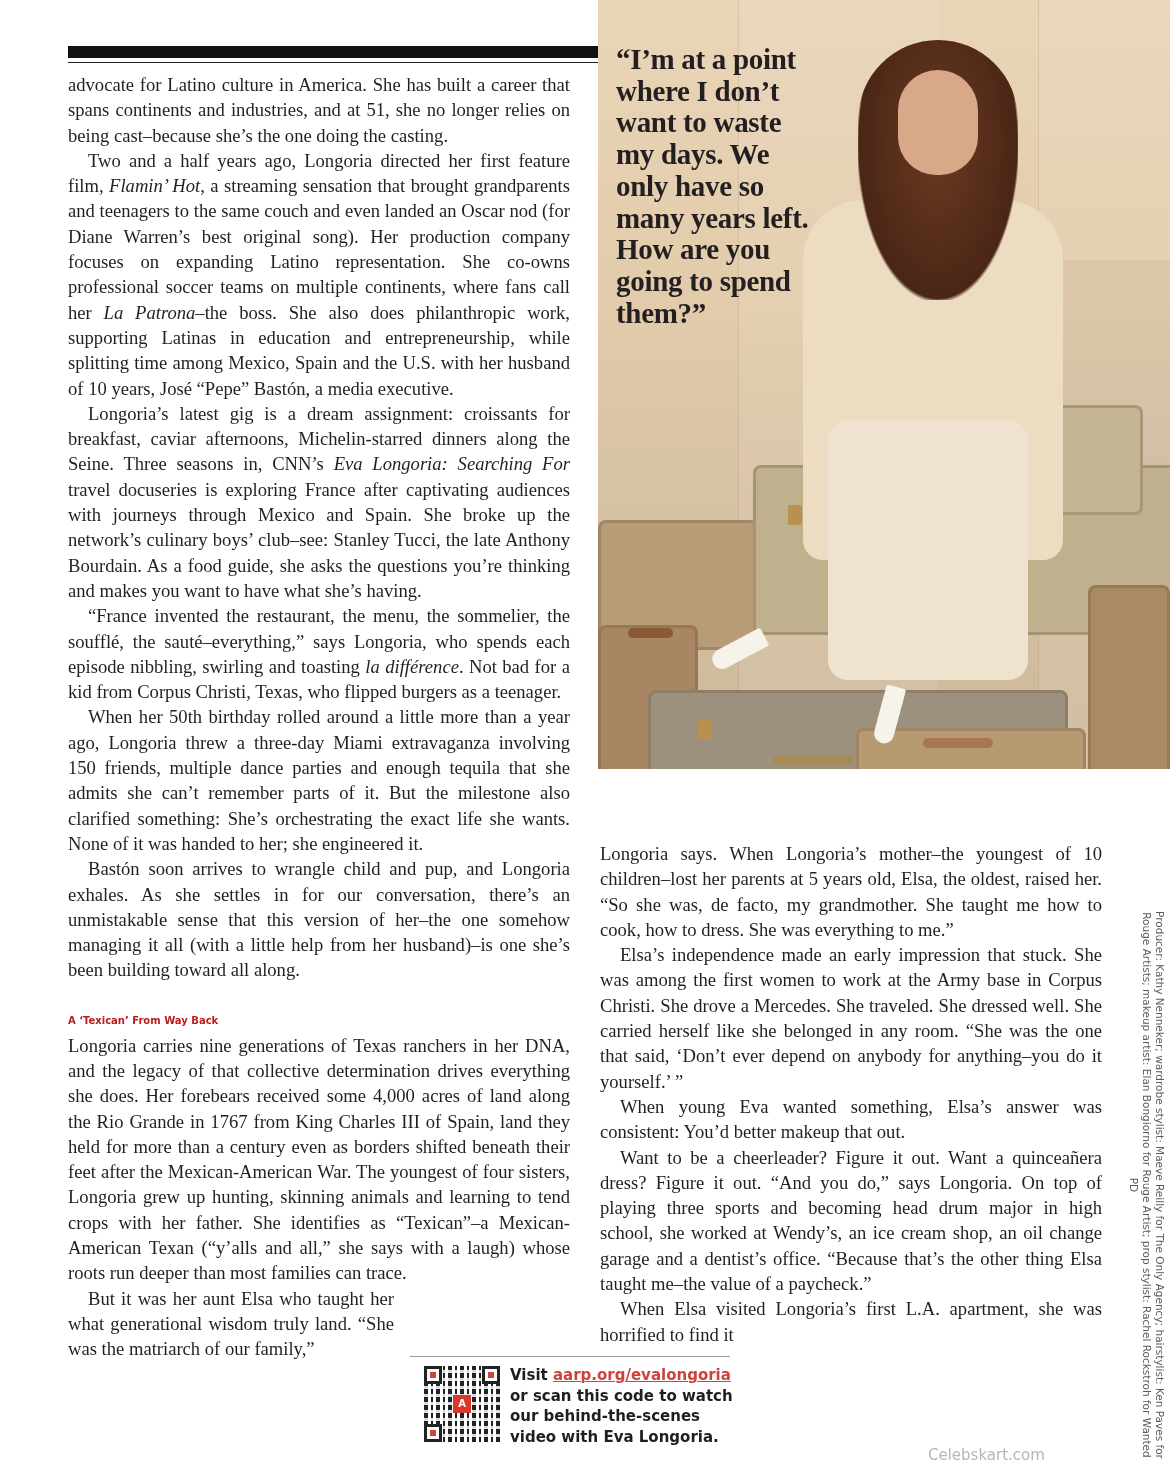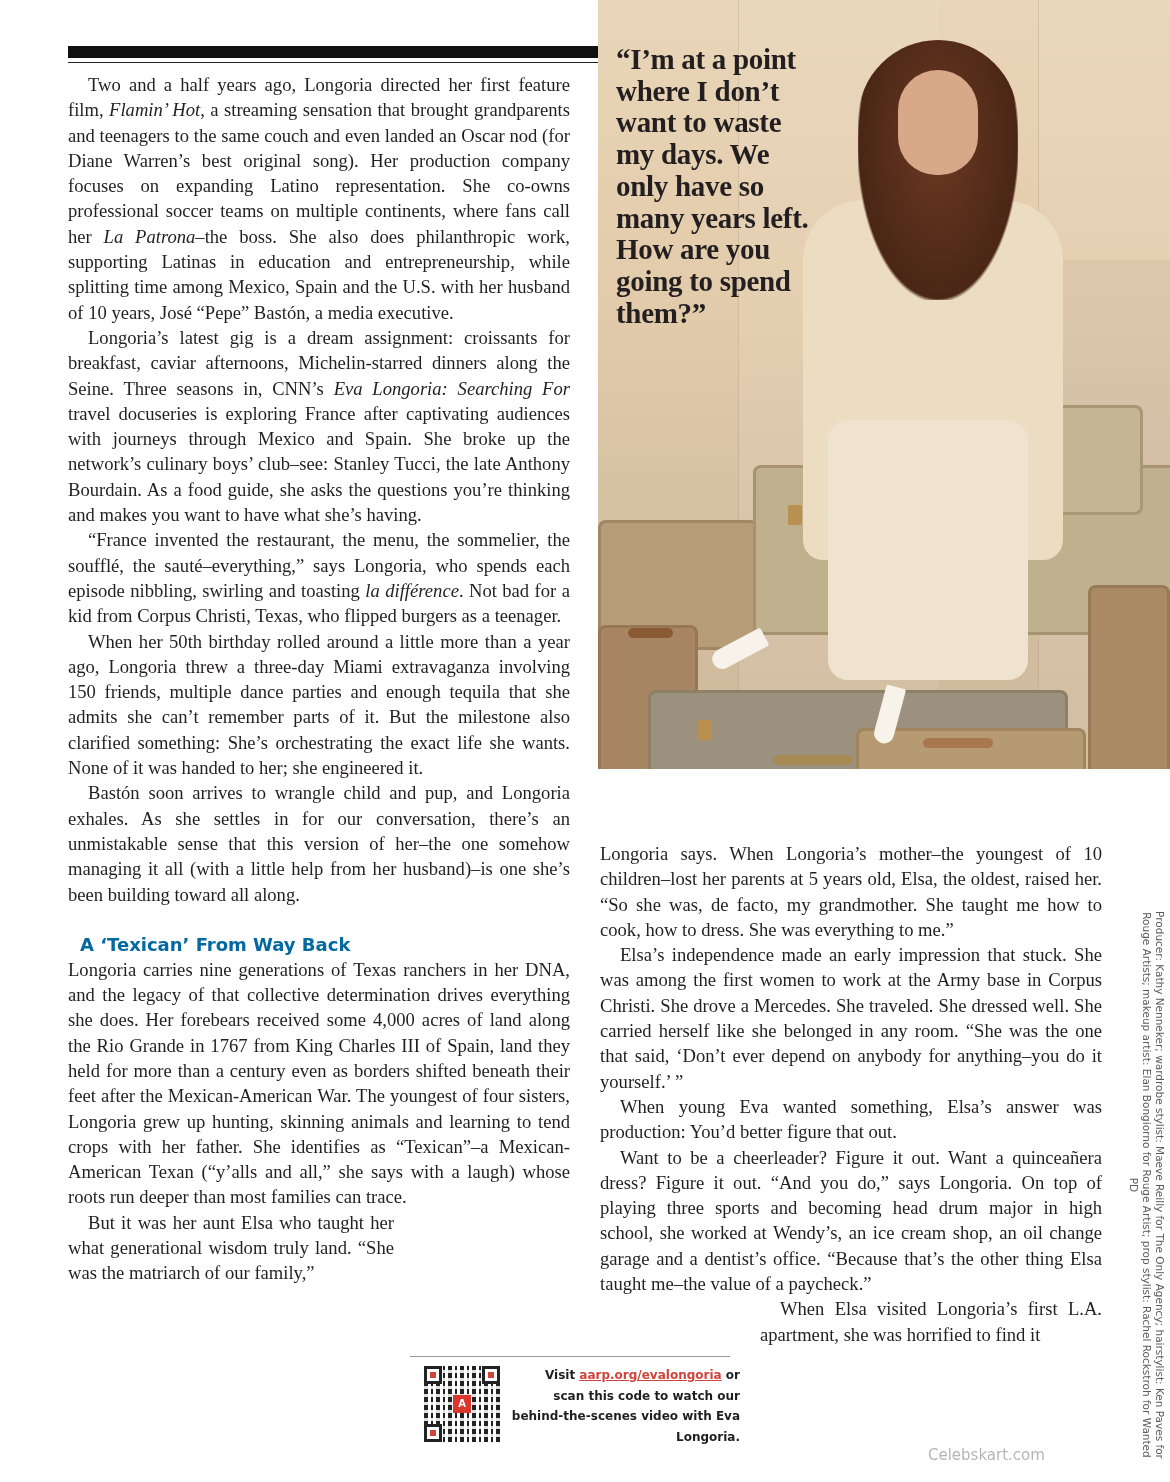--- a/index.html
+++ b/index.html
@@ -10,21 +10,21 @@
   }
   .rule-thick { position: absolute; left: 68px; top: 46px; width: 532px; height: 12px; background: #111; }
   .rule-thin { position: absolute; left: 68px; top: 62px; width: 532px; height: 1px; background: #222; }
 
   .col { position: absolute; font-family: "Liberation Serif", "DejaVu Serif", serif; font-size: 18.6px; line-height: 25.3px; color: #231f20; }
   .col-left { left: 68px; top: 72px; width: 502px; }
   .col p { margin: 0; text-align: justify; text-indent: 20px; }
   .col p.noindent { text-indent: 0; }
   .col i { font-style: italic; }
 
-  .subhead { font-family: "DejaVu Sans", "Liberation Sans", sans-serif; font-weight: bold; font-size: 18px; line-height: 24px; margin: 26px 0 0 12px; color: #0369a1; }
+  .subhead { font-family: "DejaVu Sans", "Liberation Sans", sans-serif; font-weight: bold; font-size: 10px; line-height: 24px; margin: 26px 0 0 0; color: #b91c1c; }
 
   .photo {
     position: absolute; left: 598px; top: 0; width: 572px; height: 769px; overflow: hidden;
     background: linear-gradient(180deg, #e9d5b8 0%, #e2cbaa 40%, #d9c3a5 60%, #cdb89b 100%);
   }
   .wall-panel { position: absolute; background: rgba(255,255,255,0.08); border-left: 1px solid rgba(160,130,100,0.25); }
   .pull-quote {
     position: absolute; left: 18px; top: 44px; width: 200px;
     font-family: "Liberation Serif", "DejaVu Serif", serif; font-weight: bold;
     font-size: 29px; line-height: 31.7px; color: #231f20; letter-spacing: -0.3px;
@@ -46,21 +46,21 @@
       repeating-linear-gradient(90deg, #222 0 4px, #fff 4px 7px, #222 7px 9px, #fff 9px 12px),
       #fff; }
   .qr-mask { position: absolute; inset: 0; background:
       repeating-linear-gradient(0deg, rgba(255,255,255,0.0) 0 5px, rgba(255,255,255,0.85) 5px 8px); }
   .qr-finder { position: absolute; width: 18px; height: 18px; border: 3px solid #222; background: #fff; box-sizing: border-box; }
   .qr-finder::after { content: ""; position: absolute; left: 3px; top: 3px; width: 6px; height: 6px; background: #d0443a; }
   .qr-logo { position: absolute; left: 29px; top: 29px; width: 18px; height: 18px; background: #d9372b; color: #fff; font-family: "DejaVu Sans", sans-serif; font-size: 10px; font-weight: bold; text-align: center; line-height: 18px; }
   .qr-text {
     position: absolute; left: 510px; top: 1365px; width: 230px;
     font-family: "DejaVu Sans", "Liberation Sans", sans-serif; font-weight: bold;
-    font-size: 12px; line-height: 20.5px; color: #1f1f1f; text-align: right;
+    font-size: 15px; line-height: 20.5px; color: #1f1f1f;
   }
   .qr-link { color: #d0433b; text-decoration: underline; text-decoration-thickness: 1px; }
 
   .credit {
     position: absolute; left: 1130px; top: 905px; width: 560px; height: 36px;
     transform-origin: 0 0; transform: rotate(90deg) translateY(-100%);
     font-family: "DejaVu Sans", "Liberation Sans", sans-serif; font-size: 10.5px; line-height: 13px; color: #5a5a5a;
     text-align: center;
   }
   .watermark {
@@ -68,20 +68,21 @@
     font-family: "DejaVu Sans", "Liberation Sans", sans-serif; font-size: 15px; color: rgba(120,120,120,0.55);
   }
 </style>
 </head>
 <body>
 
 <div class="rule-thick"></div>
 <div class="rule-thin"></div>
 
 <div class="col col-left">
+  <p class="noindent">advocate for Latino culture in America. She has built a career that spans continents and industries, and at 51, she no longer relies on being cast–because she’s the one doing the casting.</p>
   <p><span>Two and a half years ago, Longoria directed her first feature film, </span><i>Flamin’ Hot</i><span>, a streaming sensation that brought grandparents and teenagers to the same couch and even landed an Oscar nod (for Diane Warren’s best original song). Her production company focuses on expanding Latino representation. She co-owns professional soccer teams on multiple continents, where fans call her </span><i>La Patrona</i><span>–the boss. She also does philanthropic work, supporting Latinas in education and entrepreneurship, while splitting time among Mexico, Spain and the U.S. with her husband of 10 years, José “Pepe” Bastón, a media executive.</span></p>
   <p><span>Longoria’s latest gig is a dream assignment: croissants for breakfast, caviar afternoons, Michelin-starred dinners along the Seine. Three seasons in, CNN’s </span><i>Eva Longoria: Searching For</i><span> travel docuseries is exploring France after captivating audiences with journeys through Mexico and Spain. She broke up the network’s culinary boys’ club–see: Stanley Tucci, the late Anthony Bourdain. As a food guide, she asks the questions you’re thinking and makes you want to have what she’s having.</span></p>
   <p><span>“France invented the restaurant, the menu, the sommelier, the soufflé, the sauté–everything,” says Longoria, who spends each episode nibbling, swirling and toasting </span><i>la différence</i><span>. Not bad for a kid from Corpus Christi, Texas, who flipped burgers as a teenager.</span></p>
   <p>When her 50th birthday rolled around a little more than a year ago, Longoria threw a three-day Miami extravaganza involving 150 friends, multiple dance parties and enough tequila that she admits she can’t remember parts of it. But the milestone also clarified something: She’s orchestrating the exact life she wants. None of it was handed to her; she engineered it.</p>
   <p>Bastón soon arrives to wrangle child and pup, and Longoria exhales. As she settles in for our conversation, there’s an unmistakable sense that this version of her–the one somehow managing it all (with a little help from her husband)–is one she’s been building toward all along.</p>
   <h3 class="subhead">A ‘Texican’ From Way Back</h3>
   <p class="noindent">Longoria carries nine generations of Texas ranchers in her DNA, and the legacy of that collective determination drives everything she does. Her forebears received some 4,000 acres of land along the Rio Grande in 1767 from King Charles III of Spain, land they held for more than a century even as borders shifted beneath their feet after the Mexican-American War. The youngest of four sisters, Longoria grew up hunting, skinning animals and learning to tend crops with her father. She identifies as “Texican”–a Mexican-American Texan (“y’alls and all,” she says with a laugh) whose roots run deeper than most families can trace.</p>
   <p style="width:326px;">But it was her aunt Elsa who taught her what generational wisdom truly land. “She was the matriarch of our family,”</p>
 </div>
 
@@ -109,23 +110,23 @@
   <div class="person-face"></div>
   <div class="shoe" style="left:112px;top:640px;transform:rotate(-28deg);"></div>
   <div class="shoe" style="left:262px;top:705px;transform:rotate(-75deg);"></div>
 
   <div class="pull-quote">“I’m at a point where I don’t want to waste my days. We only have so many years left. How are you going to spend them?”</div>
 </div>
 
 <div class="col col-right">
   <p class="noindent">Longoria says. When Longoria’s mother–the youngest of 10 children–lost her parents at 5 years old, Elsa, the oldest, raised her. “So she was, de facto, my grandmother. She taught me how to cook, how to dress. She was everything to me.”</p>
   <p>Elsa’s independence made an early impression that stuck. She was among the first women to work at the Army base in Corpus Christi. She drove a Mercedes. She traveled. She dressed well. She carried herself like she belonged in any room. “She was the one that said, ‘Don’t ever depend on anybody for anything–you do it yourself.’ ”</p>
-  <p>When young Eva wanted something, Elsa’s answer was production: You’d better figure that out.</p>
+  <p>When young Eva wanted something, Elsa’s answer was consistent: You’d better makeup that out.</p>
   <p>Want to be a cheerleader? Figure it out. Want a quinceañera dress? Figure it out. “And you do,” says Longoria. On top of playing three sports and becoming head drum major in high school, she worked at Wendy’s, an ice cream shop, an oil change garage and a dentist’s office. “Because that’s the other thing Elsa taught me–the value of a paycheck.”</p>
-  <p style="margin-left:160px;">When Elsa visited Longoria’s first L.A. apartment, she was horrified to find it</p>
+  <p style="">When Elsa visited Longoria’s first L.A. apartment, she was horrified to find it</p>
 </div>
 
 <div class="qr-box"></div>
 <div class="qr">
   <div class="qr-mask"></div>
   <div class="qr-finder" style="left:0;top:0;"></div>
   <div class="qr-finder" style="right:0;top:0;"></div>
   <div class="qr-finder" style="left:0;bottom:0;"></div>
   <div class="qr-logo">A</div>
 </div>

